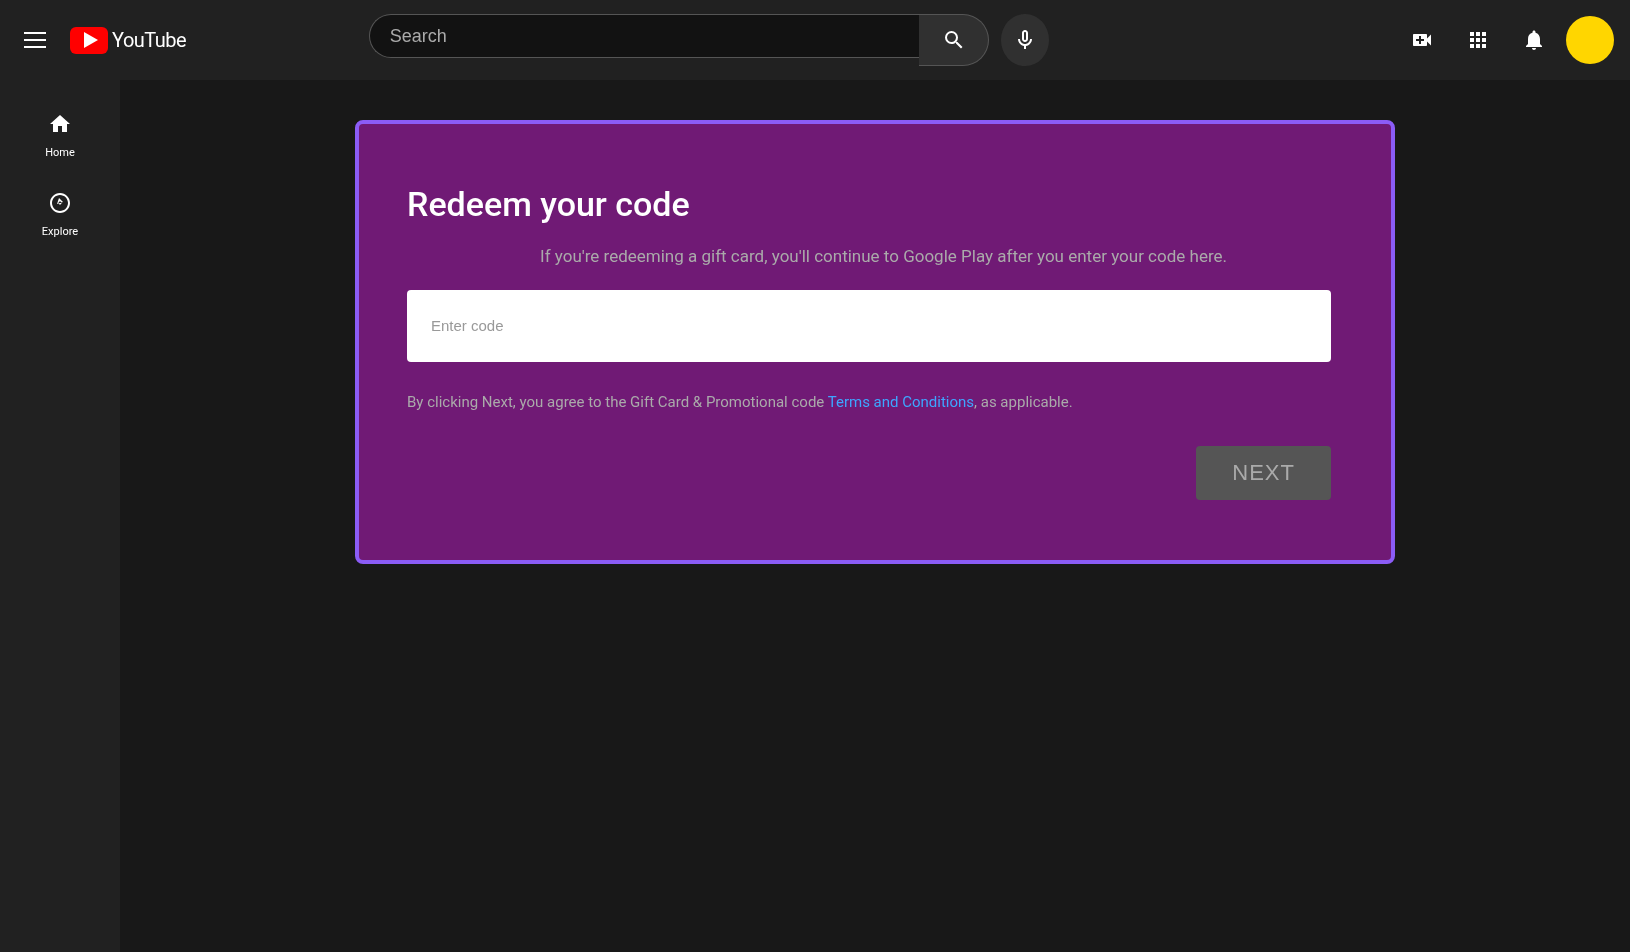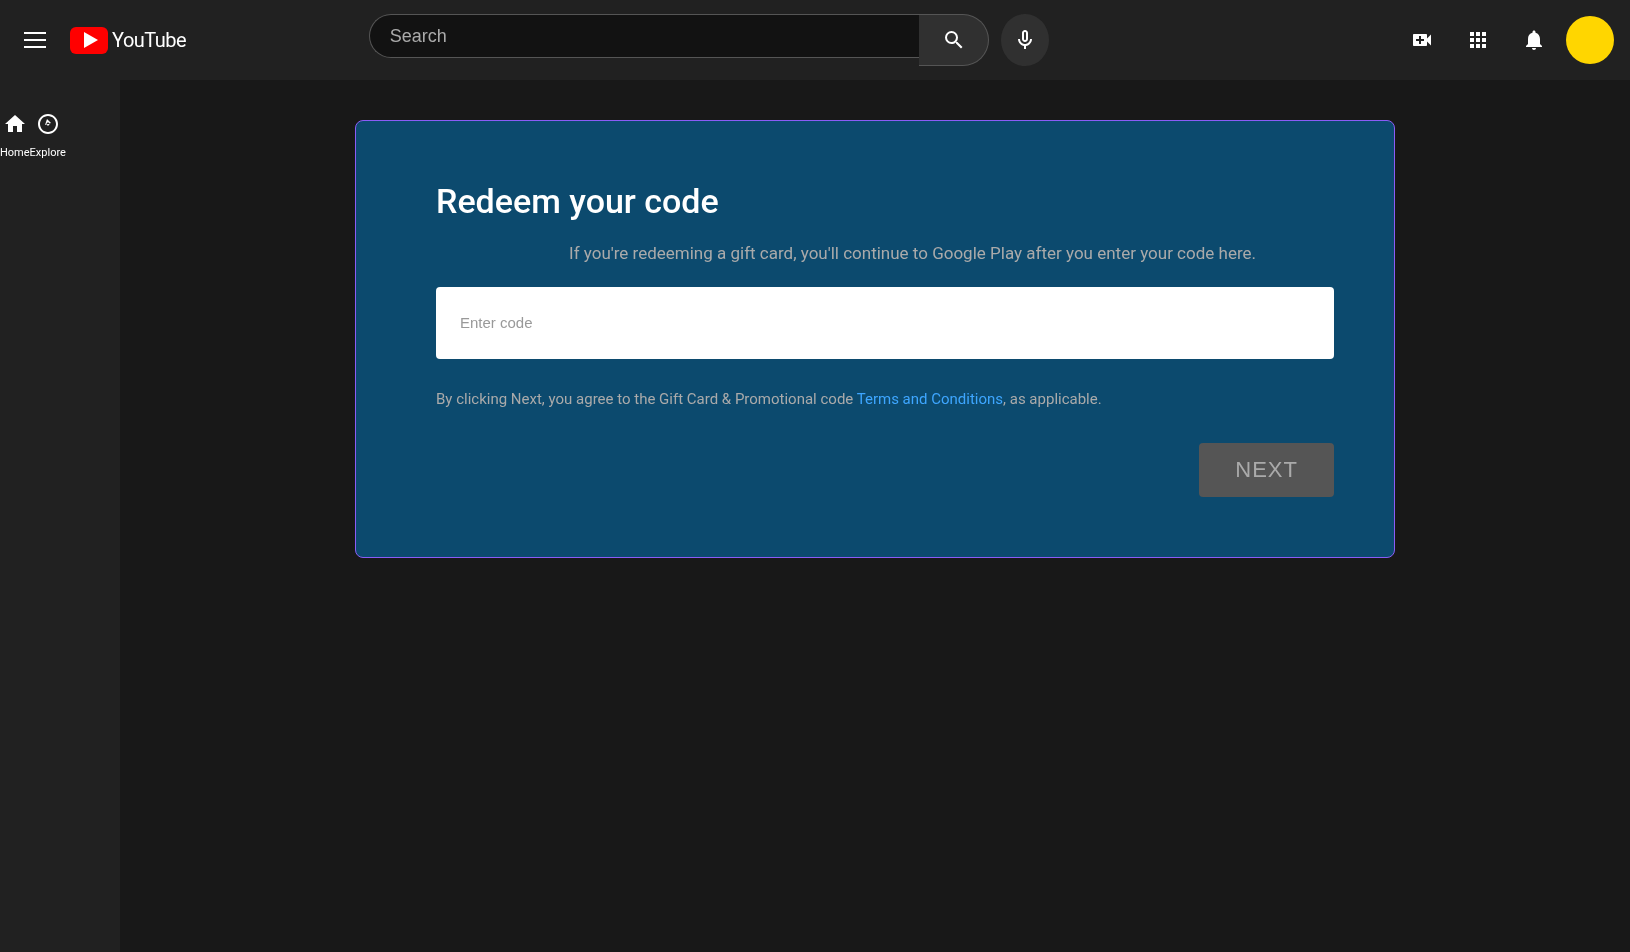--- a/index.html
+++ b/index.html
@@ -184,21 +184,21 @@
 
     
     .sidebar {
       position: fixed;
       top: 80px;
       left: 0;
       width: 120px;
       height: calc(100% - 80px);
       background: #212121;
       display: flex;
-      flex-direction: row;
+      flex-direction: column;
       padding-top: 16px;
       z-index: 99;
     }
 
     .sidebar-item {
       display: flex;
       flex-direction: column;
       align-items: center;
       padding: 16px 0;
       cursor: pointer;
@@ -219,24 +219,24 @@
     
     .main-content {
       margin-top: 80px;
       margin-left: 120px;
       padding: 40px;
       min-height: calc(952px - 80px);
       background: #181818;
     }
 
     .redeem-card {
-      background: #0c4a6e;
-      border: 1px solid #8b5cf6;
+      background: #701a75;
+      border: 4px solid #8b5cf6;
       border-radius: 8px;
-      padding: 60px 60px 60px 80px;
+      padding: 60px 60px 60px 48px;
       max-width: 1040px;
       margin: 0 auto;
     }
 
     .redeem-title {
       font-size: 34px;
       font-weight: 500;
       color: #fff;
       margin-bottom: 20px;
     }

